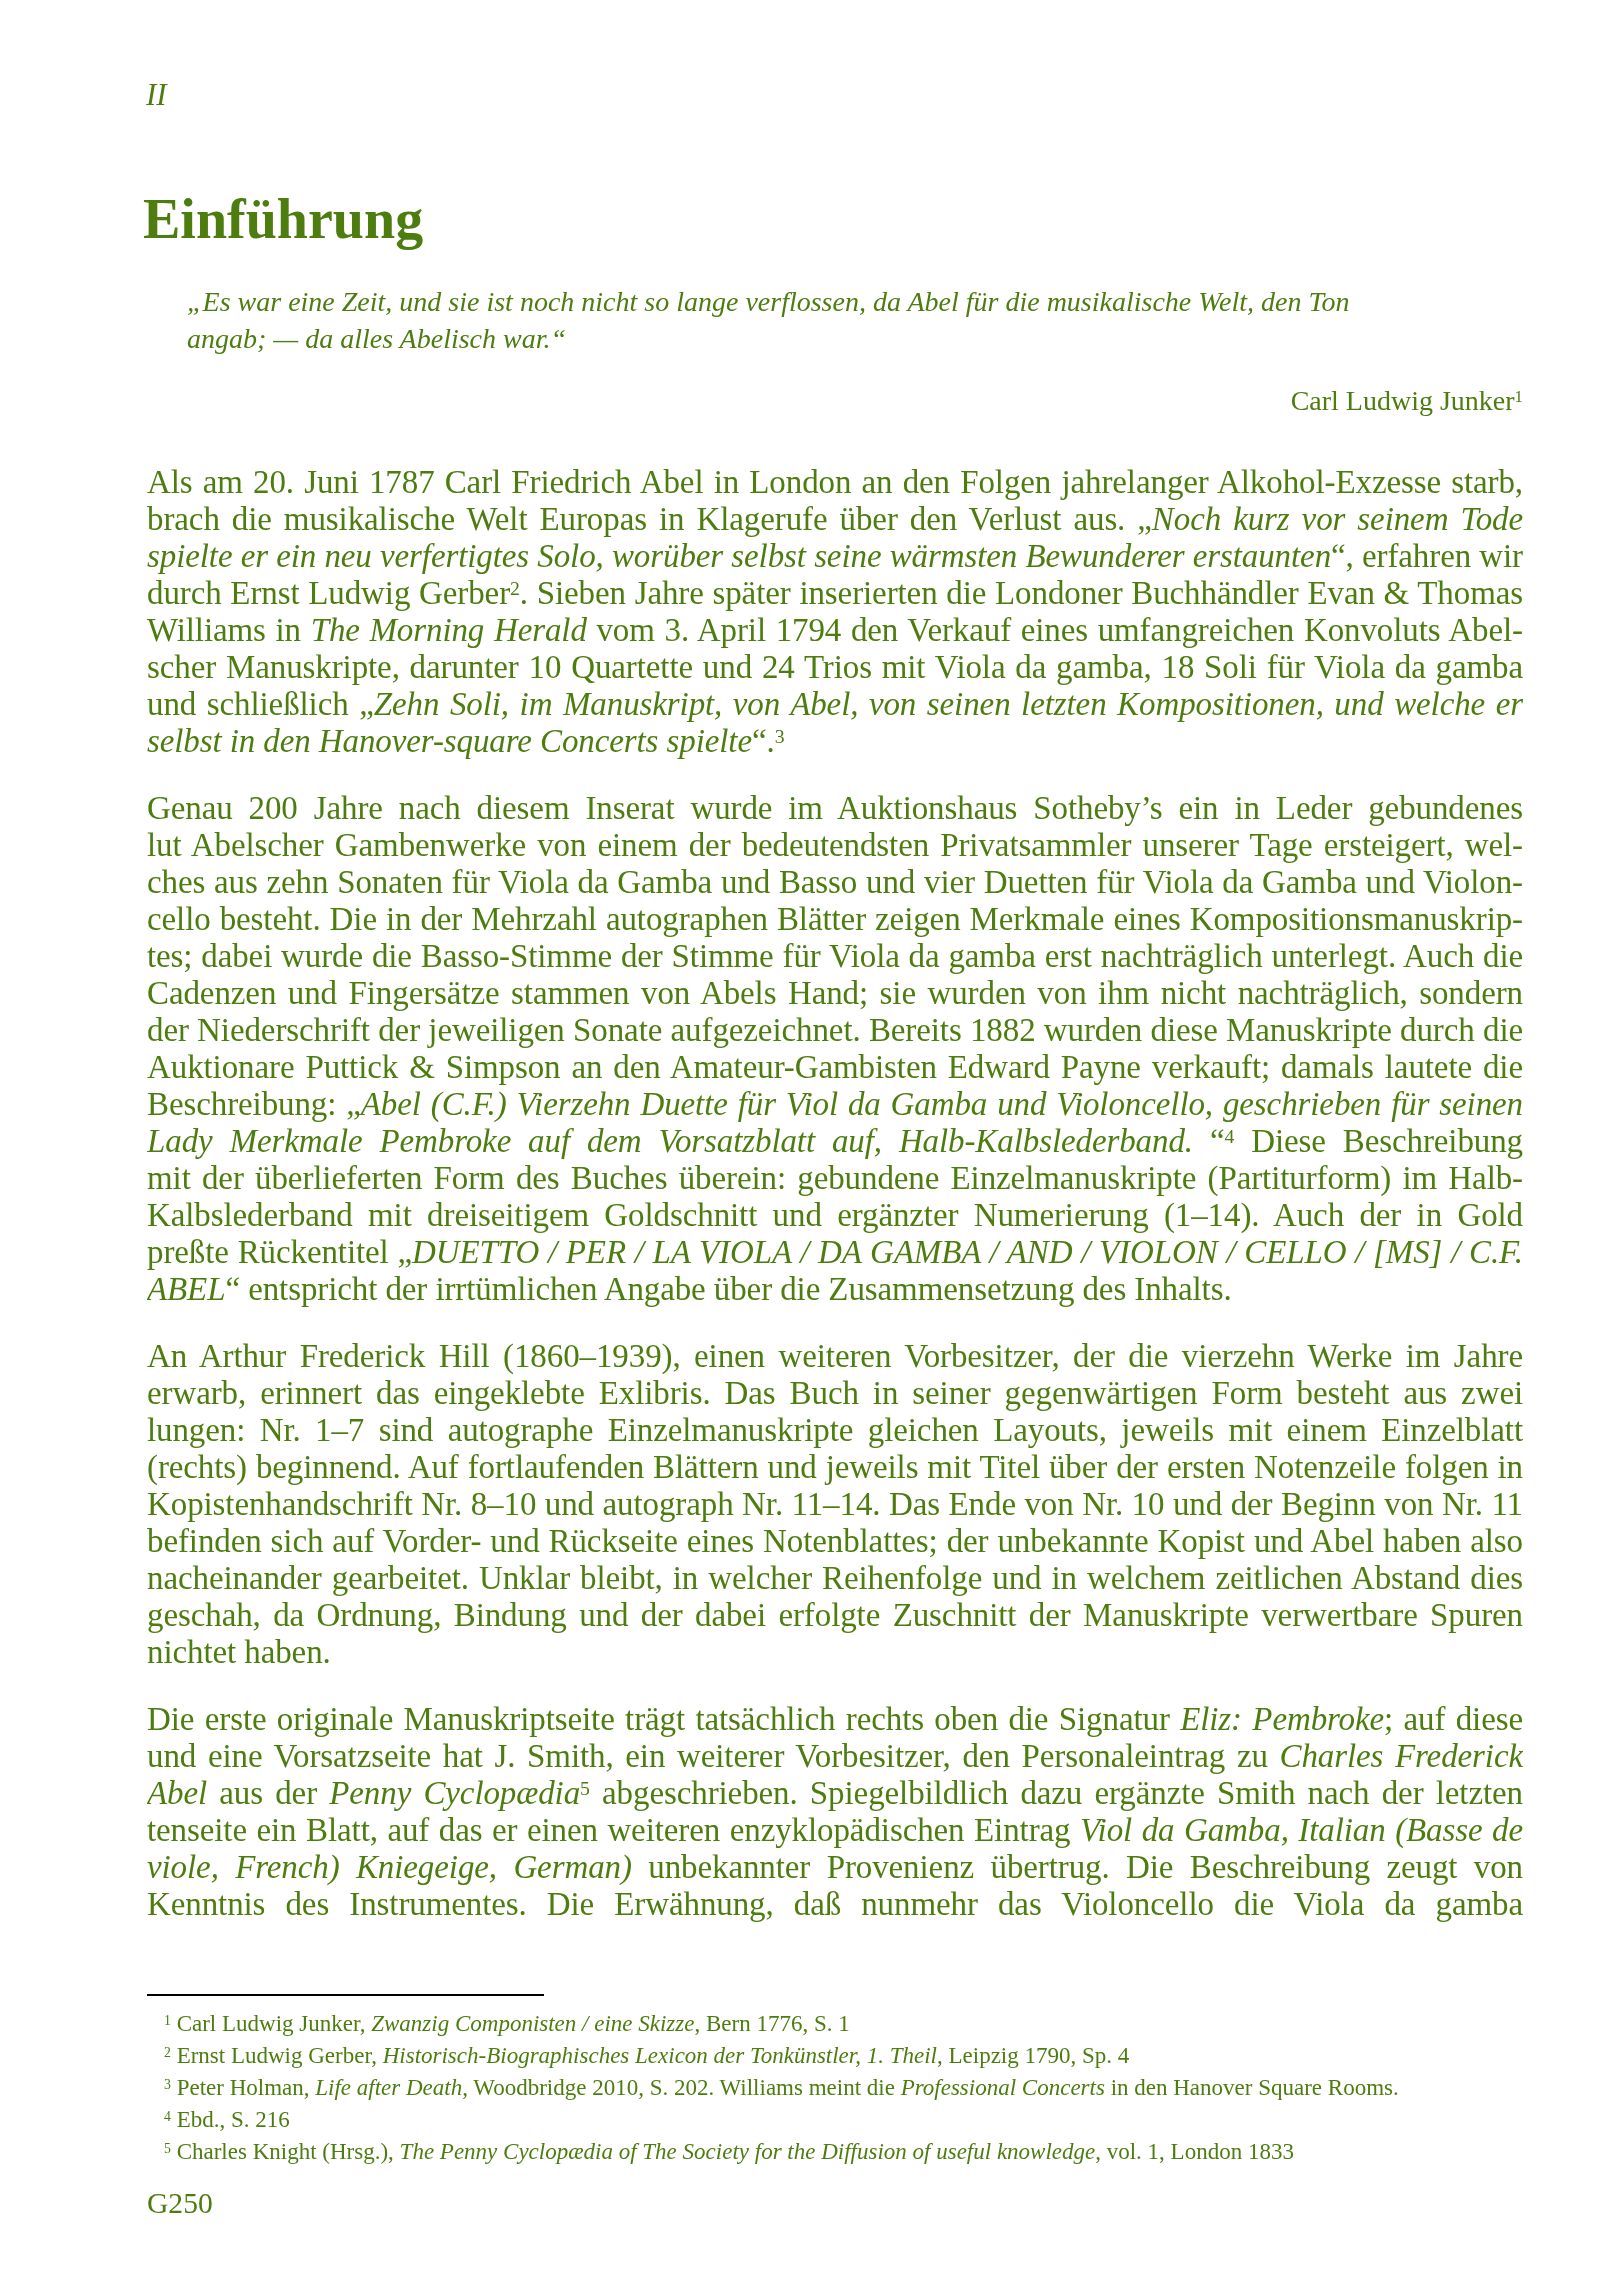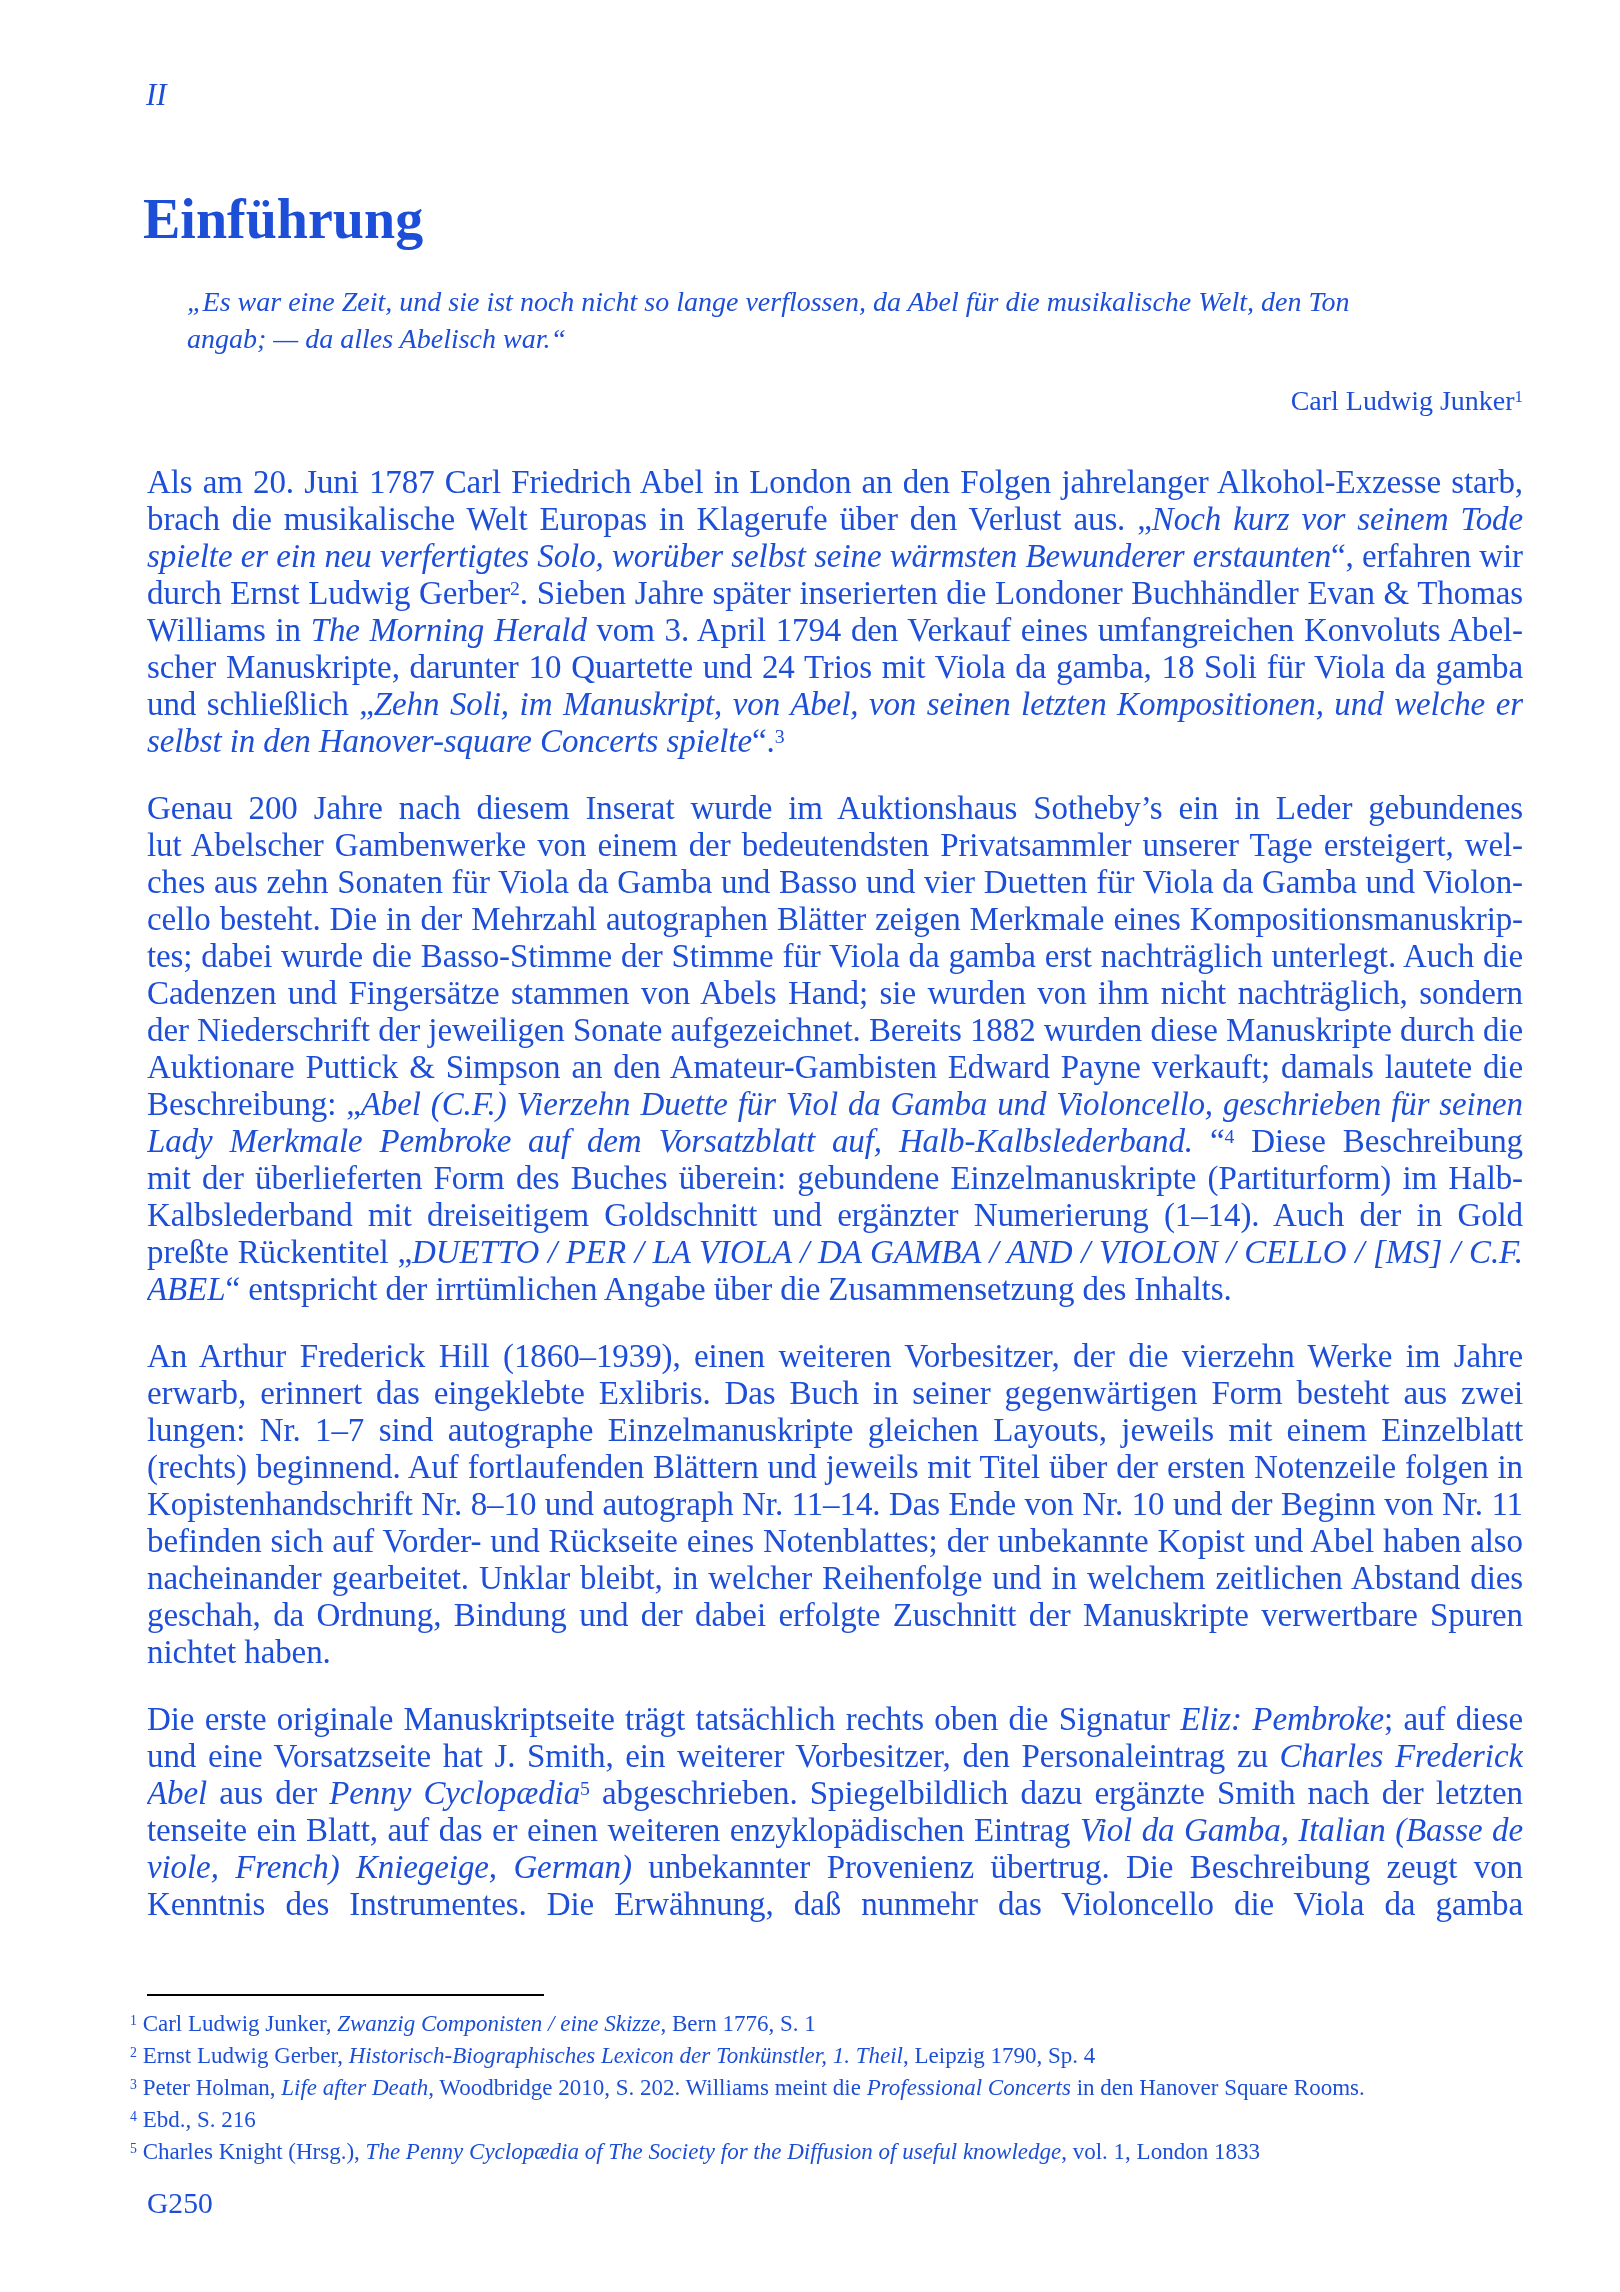--- a/index.html
+++ b/index.html
@@ -1,21 +1,21 @@
 <!DOCTYPE html>
 <html style="font-size:14.3px"><head>
 <meta charset="utf-8">
 <style>
   html, body { margin: 0; padding: 0; background: #ffffff; }
   .page {
     position: relative;
     width: 1620px;
     height: 2293px;
     background: #ffffff;
-    color: #1d4ed8;
+    color: #4d7c0f;
     font-family: "Liberation Serif", "DejaVu Serif", serif;
     overflow: hidden;
   }
   .folio {
     position: absolute;
     left: 146px;
     top: 79px;
     font-size: 31px;
     font-style: italic;
     line-height: 1;
@@ -79,21 +79,21 @@
   .fn-rule {
     position: absolute;
     left: 147px;
     top: 1994px;
     width: 397px;
     height: 0;
     border-top: 2.7px solid #000000;
   }
   .footnotes {
     position: absolute;
-    left: 130px;
+    left: 164px;
     top: 2008px;
     width: 1379px;
     font-size: 23px;
     line-height: 32px;
   }
   .fn-line { white-space: nowrap; overflow: hidden; }
   .footer-siglum {
     position: absolute;
     left: 147px;
     top: 2185px;

